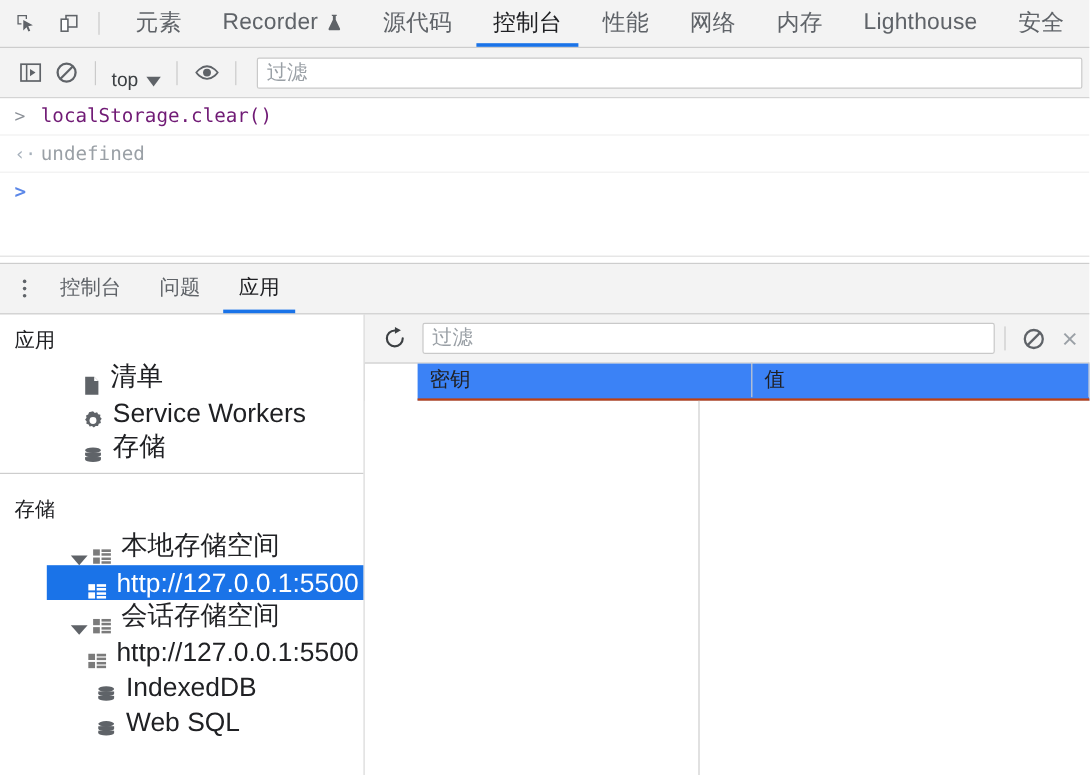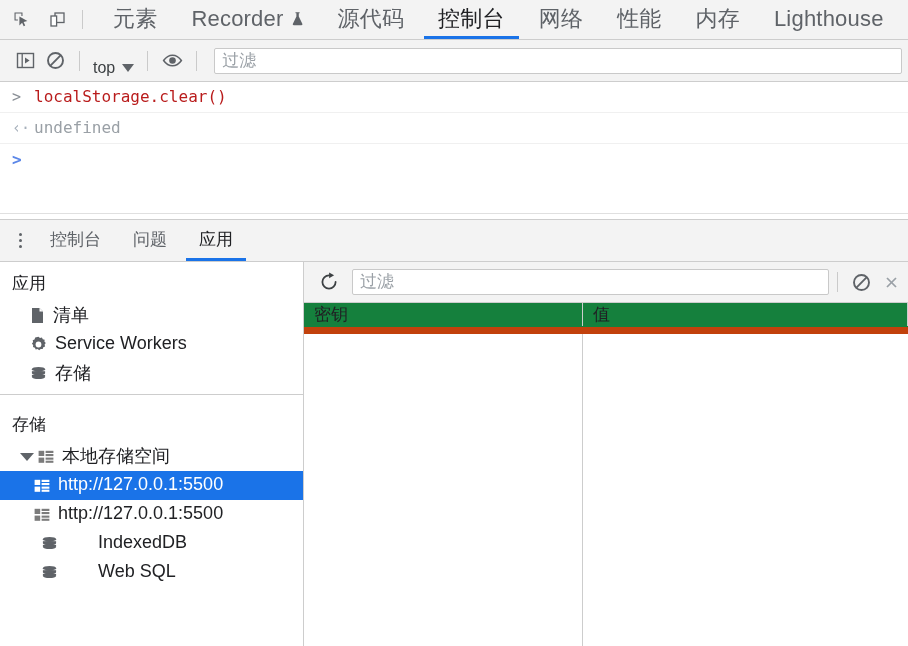--- a/index.html
+++ b/index.html
@@ -27,21 +27,21 @@
   .tb-iconbtn {
     width: 26px; height: 26px;
     display: flex; align-items: center; justify-content: center;
     cursor: pointer;
   }
   .tb-sep { width: 1px; background: #cacaca; margin: 10px 7px 10px 2px; align-self: stretch; }
   .tabs { display: flex; align-items: stretch; }
   .tab {
     display: flex; align-items: center; justify-content: center;
     padding: 0 17px;
-    font-size: 22px;
+    font-size: 19px;
     color: #5f6368;
     cursor: pointer;
     position: relative;
     white-space: nowrap;
     letter-spacing: .2px;
   }
   .tab .tabtext { position: relative; top: -1px; }
   .tab.active { color: #202124; }
   .tab.active::after {
     content: "";
@@ -110,21 +110,21 @@
     border-bottom: 1px solid #f0f0f0;
     min-height: 30px;
   }
   .msg .gutter {
     width: 22px; flex: 0 0 22px;
     color: #6e7a8a;
     font-size: 15px;
     line-height: 22px;
   }
   .msg-input .gutter { color: #8a8f96; }
-  .msg-input .txt { color: #b91c1c; }
+  .msg-input .txt { color: #701a75; }
   .msg-output .gutter { color: #a6b0bb; }
   .msg-output .txt { color: #9aa0a6; }
   .prompt-row {
     display: flex; align-items: flex-start;
     padding: 6px 0 4px 12px;
     min-height: 28px;
   }
   .prompt-row .gutter {
     width: 22px; flex: 0 0 22px;
     color: #5b87e8;
@@ -181,42 +181,43 @@
     border-right: 1px solid #cdcdcd;
     display: flex; flex-direction: column;
     overflow: hidden;
   }
   .side-sec-app { border-bottom: 1px solid #cdcdcd; padding-bottom: 6px; }
   .side-head {
     font-size: 17px; color: #202124;
     padding: 10px 0 6px 12px;
   }
   .tree-row {
-    display: flex; align-items: center;
+    display: flex; align-items: flex-end;
     height: 29px;
-    font-size: 18px;
+    font-size: 22px;
     color: #202124;
     cursor: pointer;
     padding-left: 30px;
     white-space: nowrap;
+    margin-left: 39px;
   }
   .tree-row .lbl { margin-left: 8px; position: relative; top: -1px; }
   .tree-row.sel { background: #1a73e8; color: #ffffff; }
   .side-sec-storage { padding-top: 8px; }
   .t-arrow {
     width: 0; height: 0;
     border-left: 7px solid transparent;
     border-right: 7px solid transparent;
     border-top: 8px solid #5f6368;
     margin-right: 4px;
     flex: 0 0 auto;
   }
   .indent-1 { padding-left: 20px; }
   .indent-2 { padding-left: 34px; }
-  .indent-1b { padding-left: 41px; gap: 32px; }
+  .indent-1b { padding-left: 41px; }
 
   
   .right { flex: 1 1 auto; display: flex; flex-direction: column; min-width: 0; background: #fff; }
   .right-toolbar {
     height: 41px; min-height: 41px;
     background: #f3f3f3;
     border-bottom: 1px solid #cdcdcd;
     display: flex; align-items: center;
     padding: 0 2px 0 10px;
   }
@@ -233,23 +234,24 @@
     outline: none;
     margin-left: 8px;
     min-width: 0;
   }
   .rt-filter::placeholder { color: #9aa0a6; opacity: 1; }
   .rt-sep { width: 1px; height: 20px; background: #cacaca; margin: 0 8px; flex: 0 0 auto; }
 
   .grid { flex: 1 1 auto; display: flex; flex-direction: column; min-height: 0; }
   .grid-head {
     height: 31px; min-height: 31px;
-    background: #15803d;
-    border-bottom: 7px solid #c2410c;
+    background: #3b82f6;
+    border-bottom: 2px solid #c2410c;
     display: flex;
+    margin-left: 44px;
   }
   .gh-cell {
     font-size: 17px; color: #202124;
     display: flex; align-items: center;
     padding-left: 10px;
     border-right: 1px solid #cdcdcd;
     position: relative; top: -1px;
   }
   .gh-key { width: 279px; flex: 0 0 279px; }
   .gh-val { flex: 1 1 auto; }
@@ -292,24 +294,24 @@
           </svg>
         </span>
       </div>
       <div class="tab">
         <span class="tabtext">源代码</span>
       </div>
       <div class="tab active">
         <span class="tabtext">控制台</span>
       </div>
       <div class="tab">
+        <span class="tabtext">性能</span>
+      </div>
+      <div class="tab">
         <span class="tabtext">网络</span>
-      </div>
-      <div class="tab">
-        <span class="tabtext">性能</span>
       </div>
       <div class="tab">
         <span class="tabtext">内存</span>
       </div>
       <div class="tab">
         <span class="tabtext">Lighthouse</span>
       </div>
       <div class="tab">
         <span class="tabtext">安全</span>
       </div>
@@ -447,32 +449,46 @@
                 <rect x="7.6" y="0.8" width="7.8" height="2.2" fill="#ffffff"></rect>
                 <rect x="7.6" y="4.0" width="7.8" height="2.1" fill="#ffffff"></rect>
                 <rect x="0.6" y="7.6" width="5.6" height="5.2" fill="#ffffff"></rect>
                 <rect x="7.6" y="7.6" width="7.8" height="2.1" fill="#ffffff"></rect>
                 <rect x="7.6" y="10.7" width="7.8" height="2.1" fill="#ffffff"></rect>
               </svg>
             </span>
             <span class="lbl">http://127.0.0.1:5500</span>
           </div>
 
-
-          <div class="tree-row indent-2">
+          <div class="tree-row indent-1">
+            <span class="t-arrow"></span>
             <span class="icon">
               <svg width="16" height="14" viewBox="0 0 16 14">
                 <rect x="0.6" y="0.8" width="5.6" height="5.2" fill="#7b7b7b"></rect>
                 <rect x="7.6" y="0.8" width="7.8" height="2.2" fill="#7b7b7b"></rect>
                 <rect x="7.6" y="4.0" width="7.8" height="2.1" fill="#7b7b7b"></rect>
                 <rect x="0.6" y="7.6" width="5.6" height="5.2" fill="#7b7b7b"></rect>
                 <rect x="7.6" y="7.6" width="7.8" height="2.1" fill="#7b7b7b"></rect>
                 <rect x="7.6" y="10.7" width="7.8" height="2.1" fill="#7b7b7b"></rect>
               </svg>
             </span>
+            <span class="lbl">会话存储空间</span>
+          </div>
+
+          <div class="tree-row indent-2">
+            <span class="icon">
+              <svg width="16" height="14" viewBox="0 0 16 14">
+                <rect x="0.6" y="0.8" width="5.6" height="5.2" fill="#7b7b7b"></rect>
+                <rect x="7.6" y="0.8" width="7.8" height="2.2" fill="#7b7b7b"></rect>
+                <rect x="7.6" y="4.0" width="7.8" height="2.1" fill="#7b7b7b"></rect>
+                <rect x="0.6" y="7.6" width="5.6" height="5.2" fill="#7b7b7b"></rect>
+                <rect x="7.6" y="7.6" width="7.8" height="2.1" fill="#7b7b7b"></rect>
+                <rect x="7.6" y="10.7" width="7.8" height="2.1" fill="#7b7b7b"></rect>
+              </svg>
+            </span>
             <span class="lbl">http://127.0.0.1:5500</span>
           </div>
 
           <div class="tree-row indent-1b">
             <span class="icon">
               <svg width="17" height="17" viewBox="0 0 17 17">
                 <ellipse cx="8.5" cy="4.2" rx="6.6" ry="2.3" fill="#5f6368"></ellipse>
                 <rect x="1.9" y="6.2" width="13.2" height="1.9" fill="#5f6368"></rect>
                 <ellipse cx="8.5" cy="8.2" rx="6.6" ry="2.1" fill="#5f6368"></ellipse>
                 <rect x="1.9" y="9.9" width="13.2" height="1.9" fill="#5f6368"></rect>

